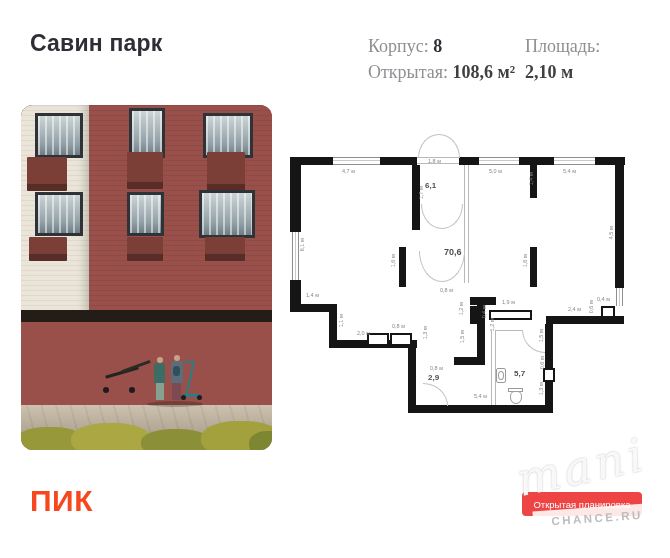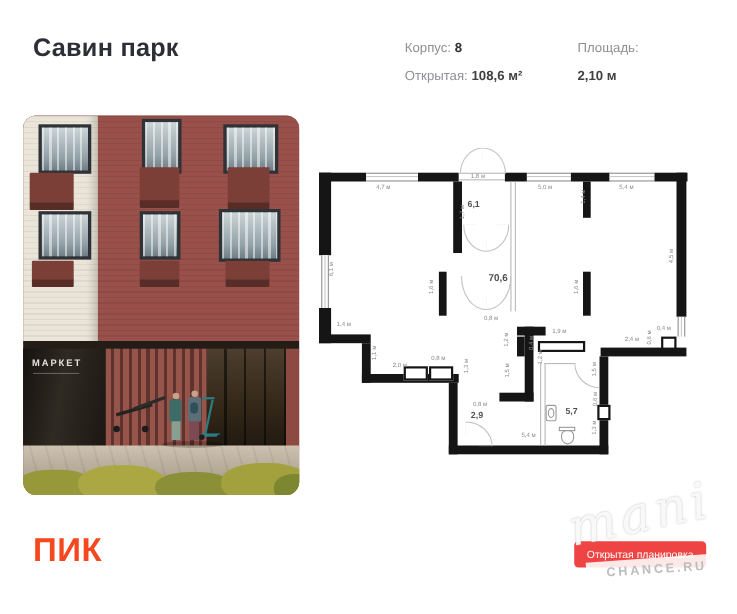--- a/index.html
+++ b/index.html
@@ -1,19 +1,19 @@
 <!DOCTYPE html>
 <html><head>
 <meta charset="utf-8">
 <style>
   html,body{margin:0;padding:0;background:#fff;}
   body{width:670px;height:558px;position:relative;font-family:"Liberation Sans",sans-serif;overflow:hidden;}
   
   .title{position:absolute;left:30px;top:30px;font-size:23px;font-weight:bold;color:#2e2f36;letter-spacing:.2px;}
-  .spec{position:absolute;font-size:12px;white-space:nowrap;}
+  .spec{position:absolute;font-size:18px;white-space:nowrap;font-family:Liberation Serif, serif;}
   .sl{color:#8f8f94;}
   .sv{color:#2f3036;font-weight:600;}
   .svb{color:#404040;font-weight:700;}
   
   .photo{position:absolute;left:21px;top:105px;width:251px;height:345px;border-radius:12px;overflow:hidden;background:#99504a;}
   .brick{position:absolute;left:0;top:0;width:251px;height:212px;background:#99504a;background-image:repeating-linear-gradient(180deg,rgba(0,0,0,.07) 0 1px,transparent 1px 5px);}
   .cream{position:absolute;left:0;top:0;width:68px;height:212px;background:#eae5d8;background-image:repeating-linear-gradient(180deg,rgba(0,0,0,.05) 0 1px,transparent 1px 5px);box-shadow:inset -8px 0 8px -4px rgba(0,0,0,.18);}
   .pw{position:absolute;background:#2f3236;}
   .pw::after{content:"";position:absolute;inset:3px;background:
     repeating-linear-gradient(90deg,rgba(255,255,255,.5) 0 2px,rgba(255,255,255,0) 2px 7px),
@@ -93,29 +93,20 @@
   <div class="balc" style="left:186px;top:47px;width:38px;height:39px"></div>
 
   <div class="pw" style="left:14px;top:87px;width:48px;height:44px"></div>
   <div class="pw" style="left:106px;top:87px;width:37px;height:44px"></div>
   <div class="pw" style="left:178px;top:85px;width:56px;height:48px"></div>
   <div class="balc" style="left:8px;top:132px;width:38px;height:24px"></div>
   <div class="balc" style="left:106px;top:132px;width:36px;height:24px"></div>
   <div class="balc" style="left:184px;top:132px;width:40px;height:24px"></div>
 
   <div class="store-band"></div>
-  <div class="store">
-    <div class="glassL">
-      <div class="market">МАРКЕТ</div>
-      <div class="market-sub"></div>
-    </div>
-    <div class="slats"></div>
-    <div class="doors"></div>
-    <div class="pillar"></div>
-  </div>
 
   <div class="pave"></div>
 
   <div class="ppl">
     <i style="left:-28px;top:26px;width:34px;height:3px;background:#23231f;transform:rotate(-16deg)"></i>
     <i style="left:-30px;top:42px;width:6px;height:6px;border-radius:50%;background:#1c1c1c"></i>
     <i style="left:-4px;top:42px;width:6px;height:6px;border-radius:50%;background:#1c1c1c"></i>
     <i style="left:-12px;top:20px;width:30px;height:3px;background:#2b2b27;transform:rotate(-20deg)"></i>
     <i style="left:24px;top:12px;width:6px;height:6px;border-radius:50%;background:#caa18b"></i>
     <i style="left:21px;top:18px;width:11px;height:21px;border-radius:3px;background:#3d6b65"></i>

